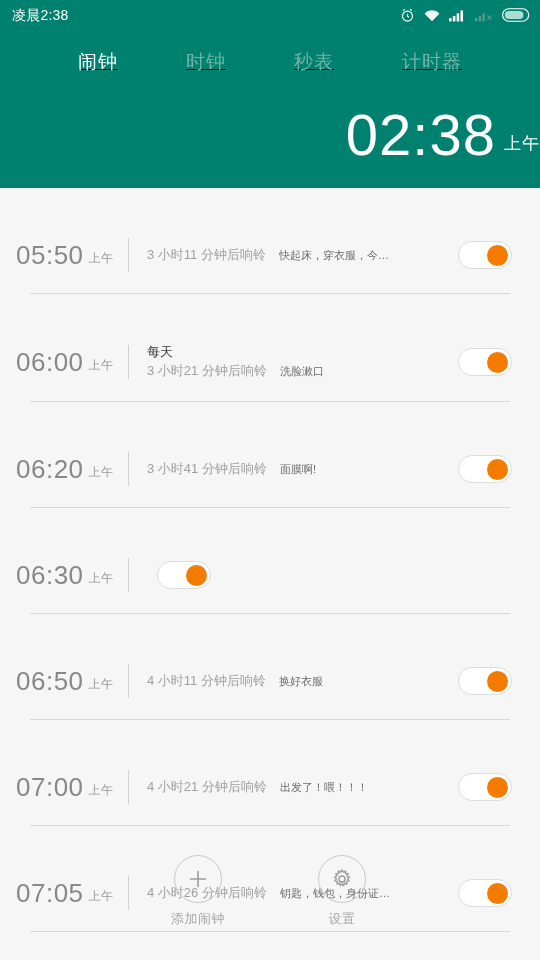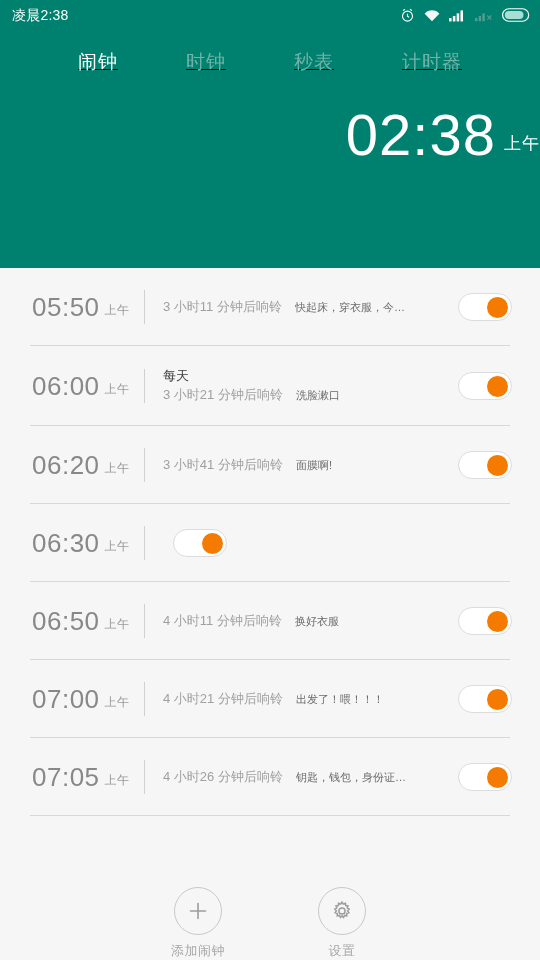--- a/index.html
+++ b/index.html
@@ -7,21 +7,21 @@
   body {
     font-family:"Liberation Sans","DejaVu Sans",sans-serif;
     background:#f6f6f6;
     overflow:hidden;
     position:relative;
   }
 
   
   .header {
     background:#00806e;
-    height:268px;
+    height:188px;
     width:540px;
     position:relative;
   }
 
   .statusbar {
     height:30px;
     display:flex;
     align-items:center;
     padding:0 10px 0 12px;
   }
@@ -81,22 +81,23 @@
   
   .alarm-list {
     background:#f6f6f6;
     width:540px;
   }
   .alarm-row {
     position:relative;
     height:78px;
     display:flex;
     align-items:center;
-    padding:0 28px 0 32px;
+    padding:0 28px 0 16px;
     cursor:pointer;
+    margin-top:28px;
   }
   .alarm-row.tall { height:80px; }
   .alarm-row::after {
     content:"";
     position:absolute;
     left:30px;
     right:30px;
     bottom:0;
     height:1px;
     background:#d8d8d8;
@@ -187,21 +188,21 @@
     width:21px;
     height:21px;
     border-radius:50%;
     background:#f47a00;
   }
 
   
   .bottom-bar {
     position:absolute;
     left:0;
-    bottom:0;
+    bottom:32px;
     width:540px;
     display:flex;
     justify-content:center;
     gap:34px;
   }
   .bottom-btn {
     width:110px;
     display:flex;
     flex-direction:column;
     align-items:center;

